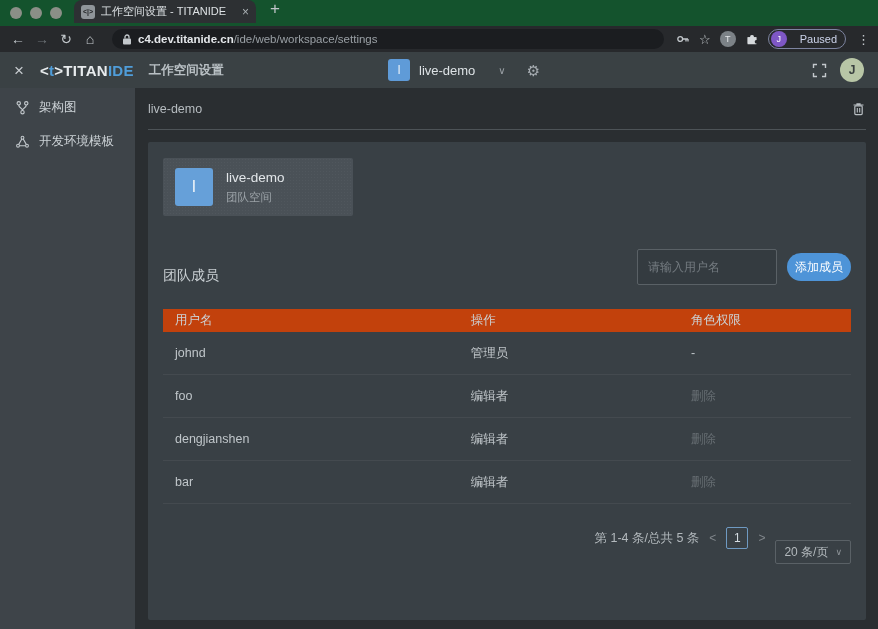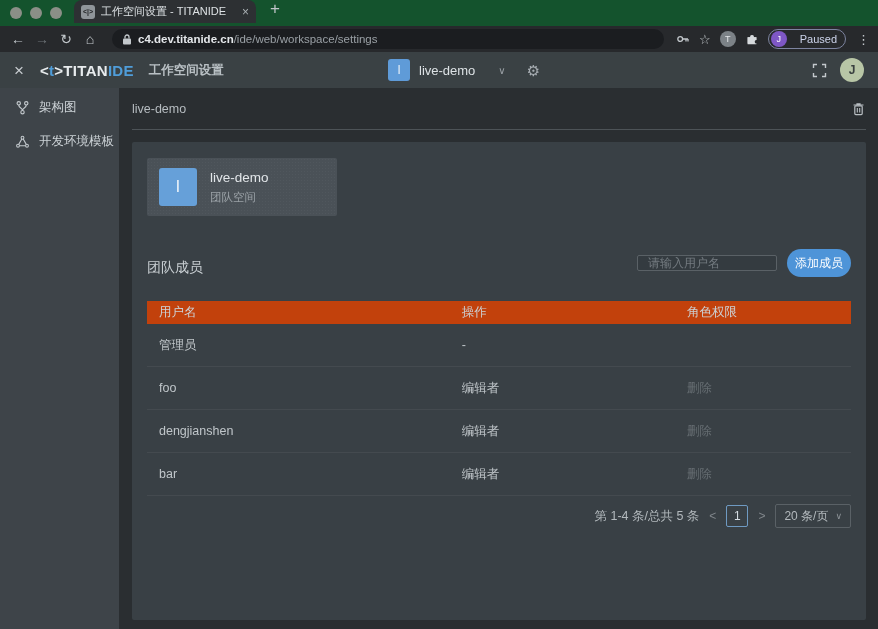--- a/index.html
+++ b/index.html
@@ -41,21 +41,21 @@
   .ws-switch { position:absolute; left:388px; top:0; height:36px; display:flex; align-items:center; gap:9px; }
   .ws-av { width:22px; height:22px; border-radius:3px; background:#5f9bd8; color:#eef4f9; font-size:12px; display:flex; align-items:center; justify-content:center; }
   .ws-name { font-size:13px; color:#dde2e5; }
   .ws-chev { font-size:10px; color:#9aa0a5; margin-left:14px; }
   .gear { font-size:15px; color:#a7adb2; margin-left:12px; line-height:1; }
   .appbar-right { margin-left:auto; display:flex; align-items:center; gap:13px; }
   .user-av { width:24px; height:24px; border-radius:50%; background:#b8c6a6; color:#39403f; font-size:12px; font-weight:bold; display:flex; align-items:center; justify-content:center; }
 
   
   .bodyrow { display:flex; height:541px; }
-  .sidebar { width:119px; background:#3e4449; padding-top:2px; flex:none; }
+  .sidebar { width:135px; background:#3e4449; padding-top:2px; flex:none; }
   .side-item { height:34px; display:flex; align-items:center; padding-left:15px; gap:9px; }
   .side-item svg { flex:none; }
   .side-label { font-size:12.5px; color:#ced4d8; }
 
   .main { flex:1; background:#2a2e31; display:flex; flex-direction:column; min-width:0; }
   .crumb { height:41px; display:flex; align-items:center; padding:0 12px 0 13px; }
   .crumb-text { font-size:12.5px; color:#b6bcc0; }
   .crumb .sp { flex:1; }
   .divider { height:1px; background:#4d5357; margin:0 12px 0 13px; }
 
@@ -63,36 +63,36 @@
 
   .ws-card { width:190px; height:58px; background:#4a5157; border-radius:2px; display:flex; align-items:center; gap:13px; padding-left:12px;
              background-image:radial-gradient(rgba(255,255,255,0.035) 1px, transparent 1px); background-size:3px 3px; }
   .ws-card .cav { width:38px; height:38px; border-radius:3px; background:#66a0d9; color:#f0f5fa; font-size:17px; display:flex; align-items:center; justify-content:center; flex:none; }
   .ws-card .cname { font-size:13.5px; color:#e2e6e9; margin-bottom:5px; }
   .ws-card .ctype { font-size:11.5px; color:#9ba2a7; }
 
   .members-row { margin-top:33px; display:flex; align-items:flex-end; }
   .members-title { font-size:14px; color:#c9cfd3; }
   .members-actions { margin-left:auto; display:flex; align-items:center; }
-  .user-input { width:140px; height:16px; background:#343b40; border:1px solid #5a6166; border-radius:2px; color:#c9cfd3; font-size:12px; padding:0 10px; outline:none; font-family:inherit; }
+  .user-input { width:140px; height:36px; background:#343b40; border:1px solid #5a6166; border-radius:2px; color:#c9cfd3; font-size:12px; padding:0 10px; outline:none; font-family:inherit; }
   .user-input::placeholder { color:#747b80; }
   .add-btn { width:64px; height:28px; background:#4e94d8; border:none; border-radius:14px; color:#fff; font-size:12px; margin-left:10px; font-family:inherit; }
 
   .tbl { margin-top:24px; }
   .trow { display:grid; grid-template-columns:43% 32% 25%; align-items:center; }
   .thead { height:23px; background:#c2410c; }
   .thead .cell { font-size:12.5px; color:#ccd2d6; }
   .tr { height:43px; border-bottom:1px solid #444a4f; }
   .cell { padding-left:12px; font-size:12.5px; color:#c0c6ca; }
   .del { color:#656c71; }
 
   .pager { margin-top:8px; display:flex; justify-content:flex-end; align-items:center; gap:10px; font-size:12.5px; color:#b3b9bd; }
   .pg-arrow { color:#80868b; font-size:12px; }
   .pg-num { width:22px; height:22px; border:1px solid #6f9ac2; border-radius:2px; color:#d6dde3; font-size:12px; display:flex; align-items:center; justify-content:center; }
-  .pg-size { height:24px; border:1px solid #5a6166; border-radius:2px; display:flex; align-items:center; gap:7px; padding:11px 8px; color:#b3b9bd; font-size:12px; }
+  .pg-size { height:24px; border:1px solid #5a6166; border-radius:2px; display:flex; align-items:center; gap:7px; padding:11px 8px; color:#b3b9bd; font-size:12px;margin-top:28px; }
   .pg-size .chev { font-size:9px; color:#8f959a; }
 </style>
 </head>
 <body>
 
 <div class="window">
 
   <div class="tabstrip">
     <div class="traffic">
       <span></span>
@@ -213,20 +213,21 @@
           </span>
         </div>
 
         <div class="tbl">
           <div class="trow thead">
             <span class="cell">用户名</span>
             <span class="cell">操作</span>
             <span class="cell">角色权限</span>
           </div>
           <div class="trow tr">
+            <span class="cell">johnd</span>
             <span class="cell">管理员</span>
             <span class="cell">-</span>
           </div>
           <div class="trow tr">
             <span class="cell">foo</span>
             <span class="cell">编辑者</span>
             <span class="cell del">删除</span>
           </div>
           <div class="trow tr">
             <span class="cell">dengjianshen</span>

